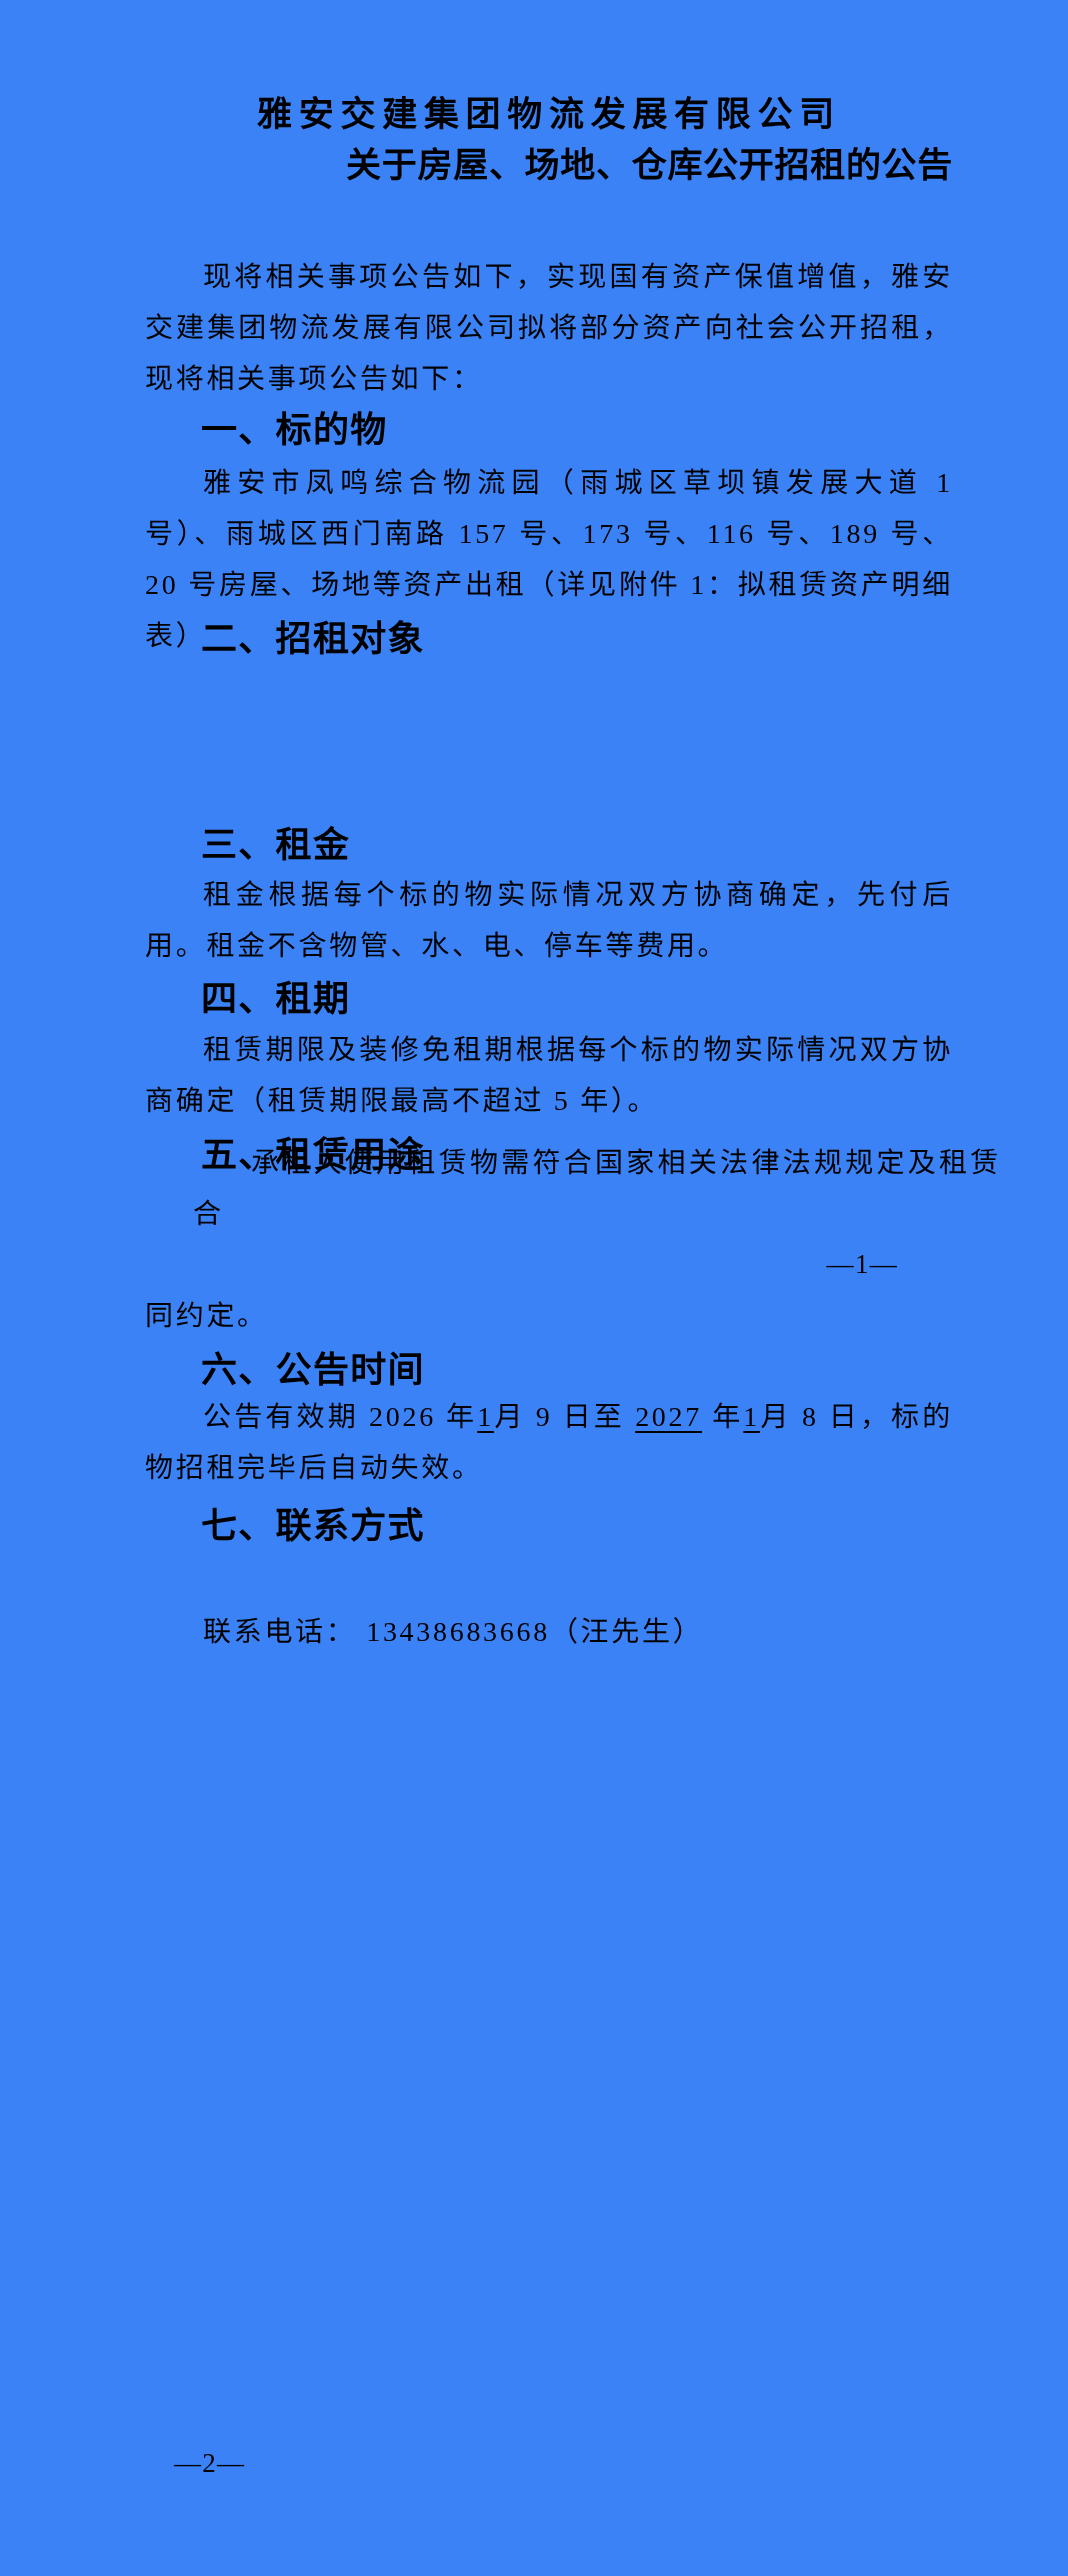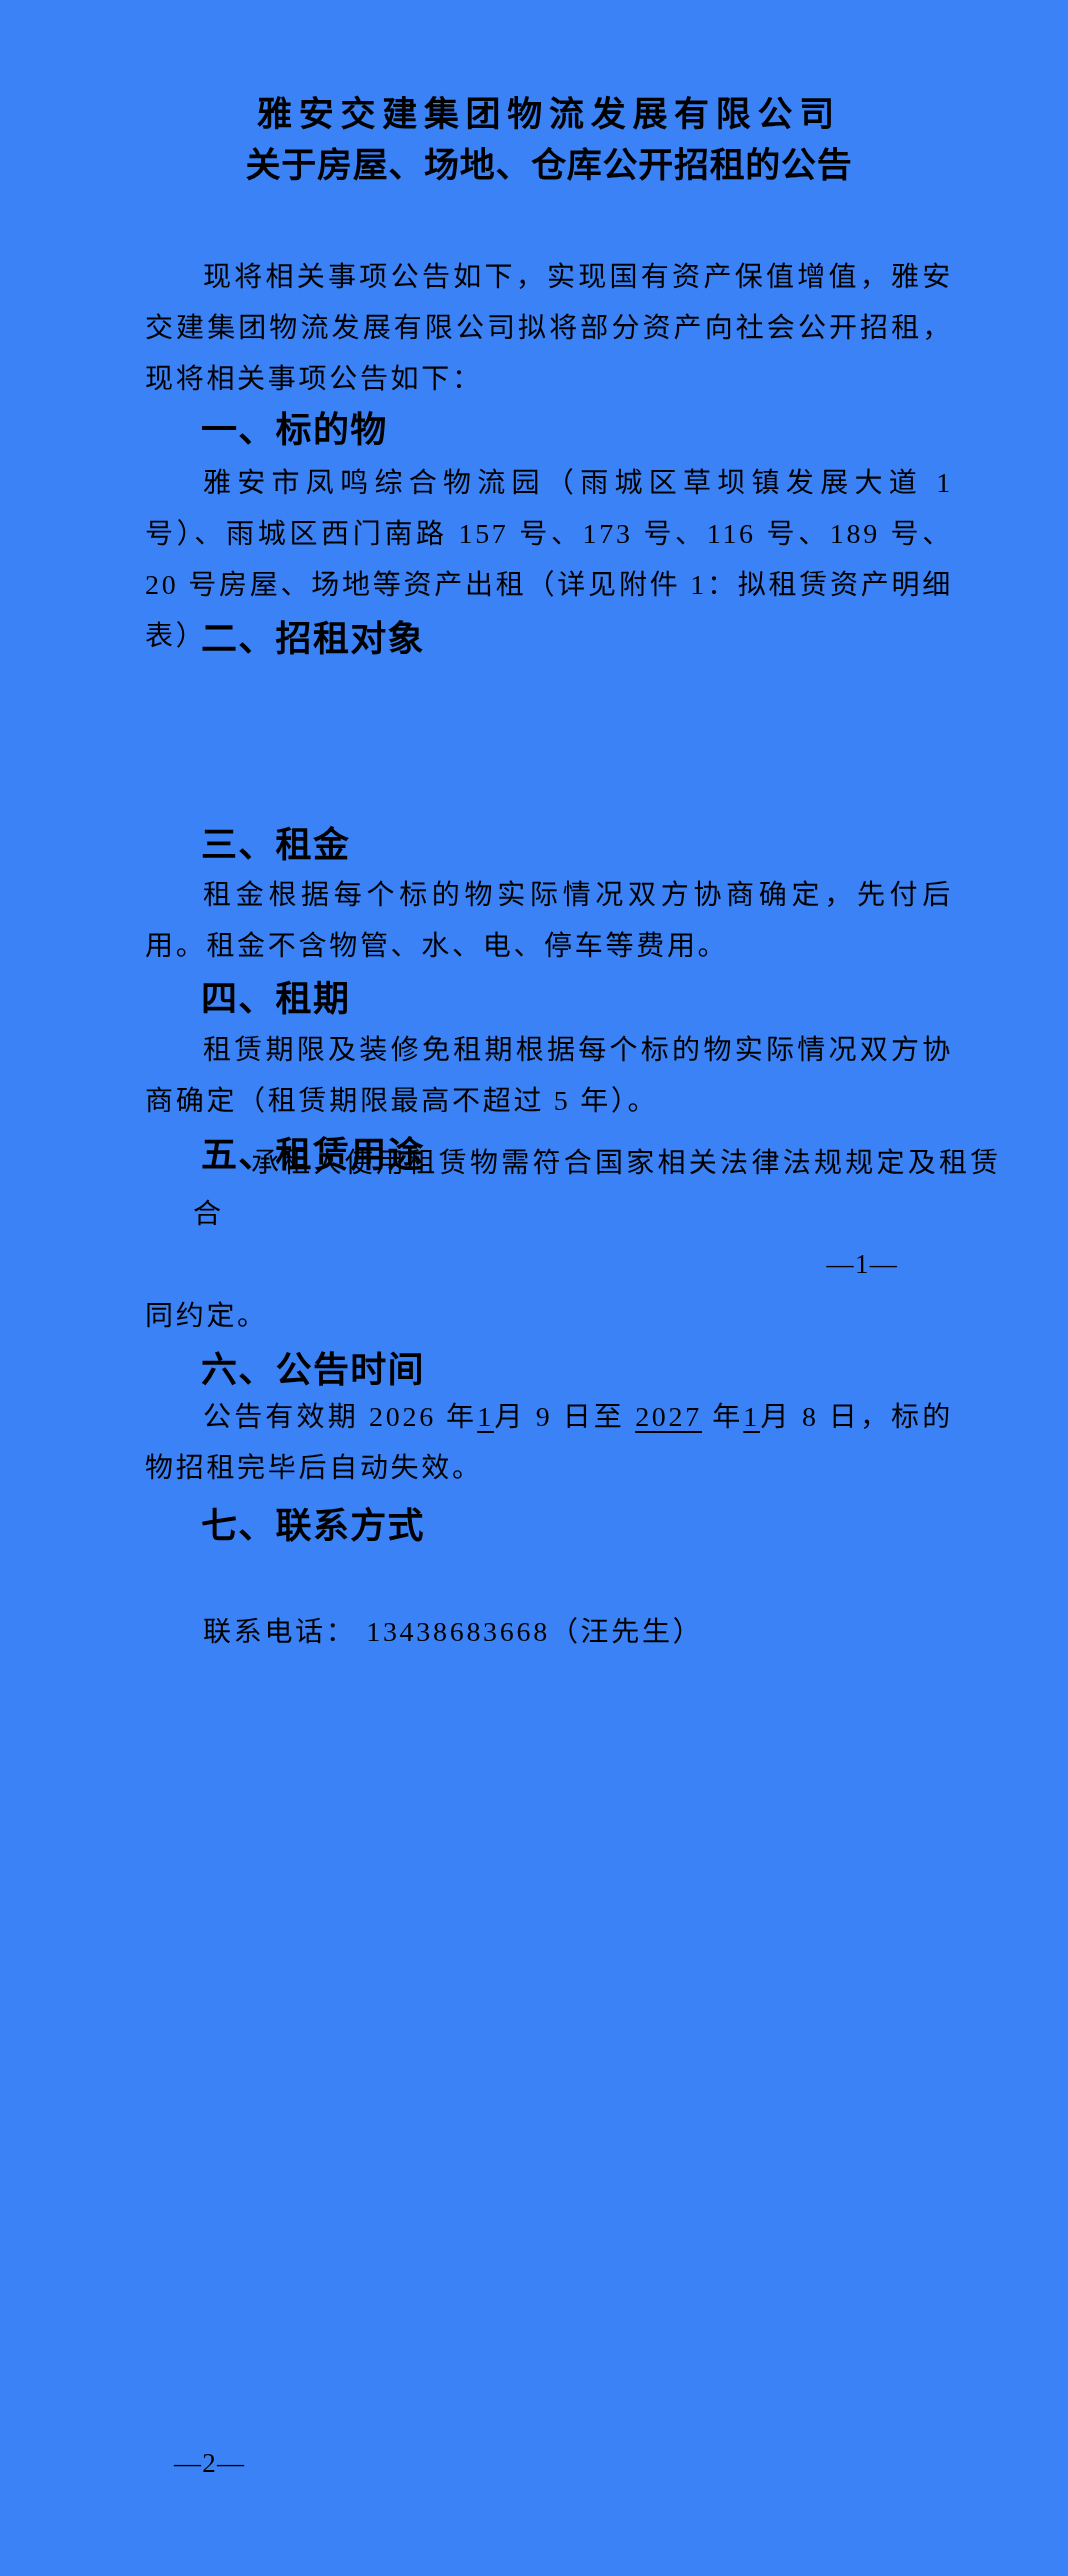--- a/index.html
+++ b/index.html
@@ -17,21 +17,21 @@
     left: 145px;
     width: 808px;
     text-align: center;
     font-family: "Liberation Serif", "DejaVu Serif", serif;
     font-weight: bold;
     font-size: 35px;
     line-height: 54px;
     white-space: nowrap;
   }
   .doc-title.l1 { letter-spacing: 6.7px; }
-  .doc-title.l2 { letter-spacing: 0.7px; }
+  .doc-title.l2 { letter-spacing: 0.7px; text-align: right; }
   
   .body-text {
     left: 145px;
     width: 808px;
     font-family: "Liberation Serif", "DejaVu Serif", serif;
     font-size: 28px;
     line-height: 51px;
     letter-spacing: 2.7px;
   }
   .just { text-align: justify; }

